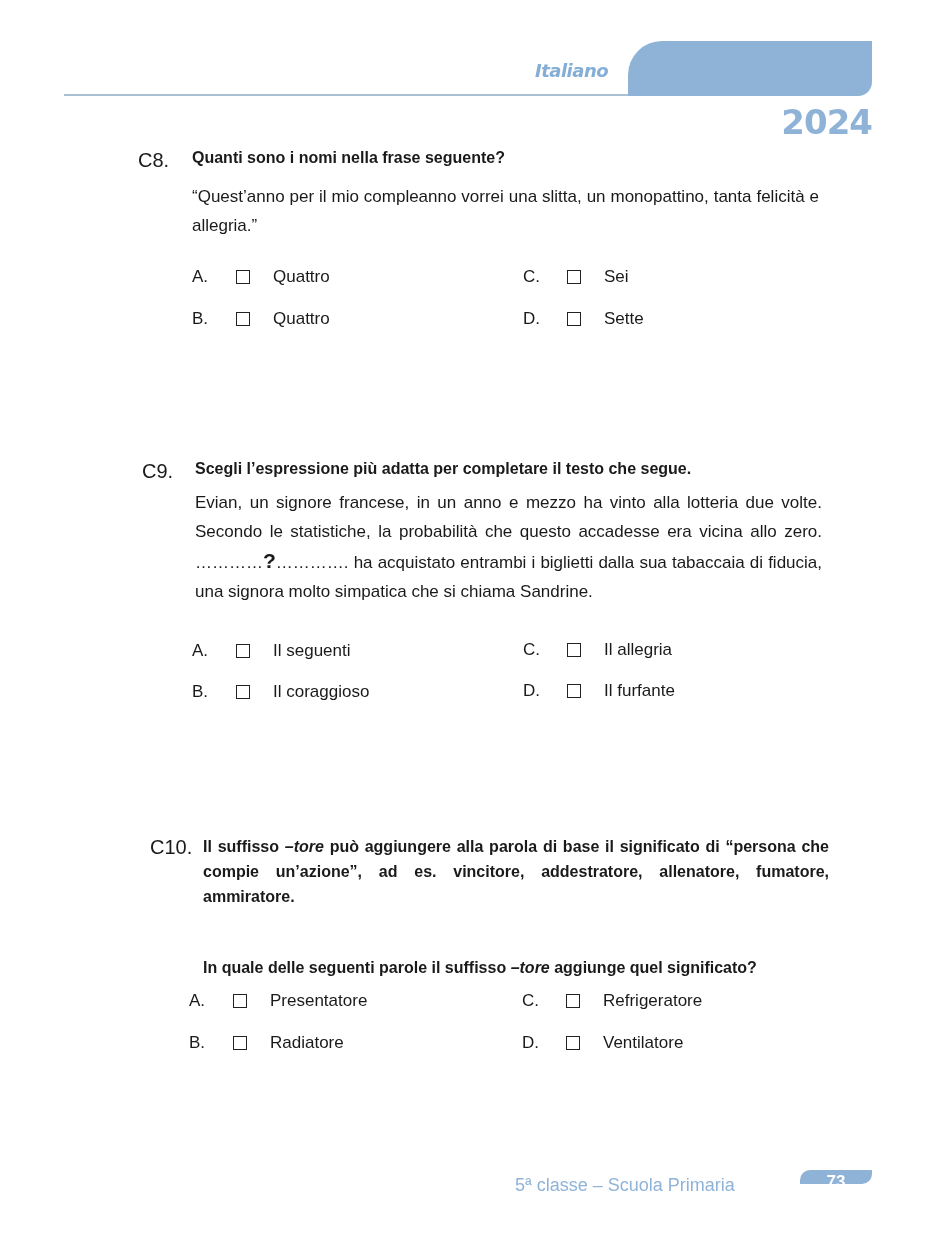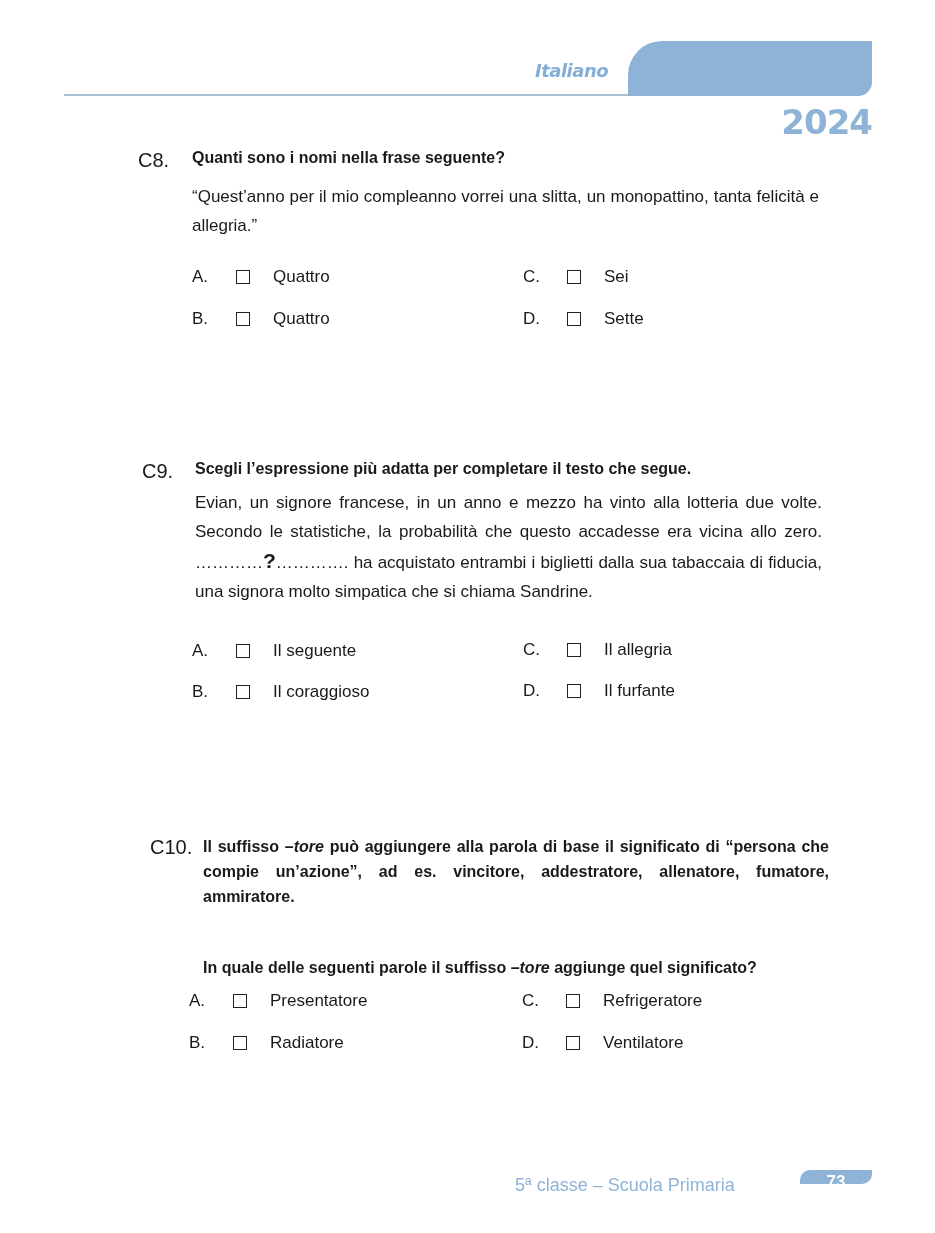--- a/index.html
+++ b/index.html
@@ -70,21 +70,21 @@
 </div>
 
 <div>
   <div class="q-num" style="left:142px; top:460px;">C9.</div>
   <div class="q-title" style="left:195px; top:460px;">Scegli l’espressione più adatta per completare il testo che segue.</div>
   <div class="q-body" style="left:195px; top:488px; width:627px;"><span>Evian, un signore francese, in un anno e mezzo ha vinto alla lotteria due volte. Secondo le statistiche, la probabilità che questo accadesse era vicina allo zero. …………</span><span class="qmark">?</span><span>…………. ha acquistato entrambi i biglietti dalla sua tabaccaia di fiducia, una signora molto simpatica che si chiama Sandrine.</span></div>
 
   <div class="opt" style="left:192px; top:640px;">
     <span class="letter">A.</span>
     <span class="box"></span>
-    <span>Il seguente</span>
+    <span>Il seguenti</span>
   </div>
   <div class="opt" style="left:192px; top:681px;">
     <span class="letter">B.</span>
     <span class="box"></span>
     <span>Il coraggioso</span>
   </div>
   <div class="opt" style="left:523px; top:639px;">
     <span class="letter">C.</span>
     <span class="box"></span>
     <span>Il allegria</span>

